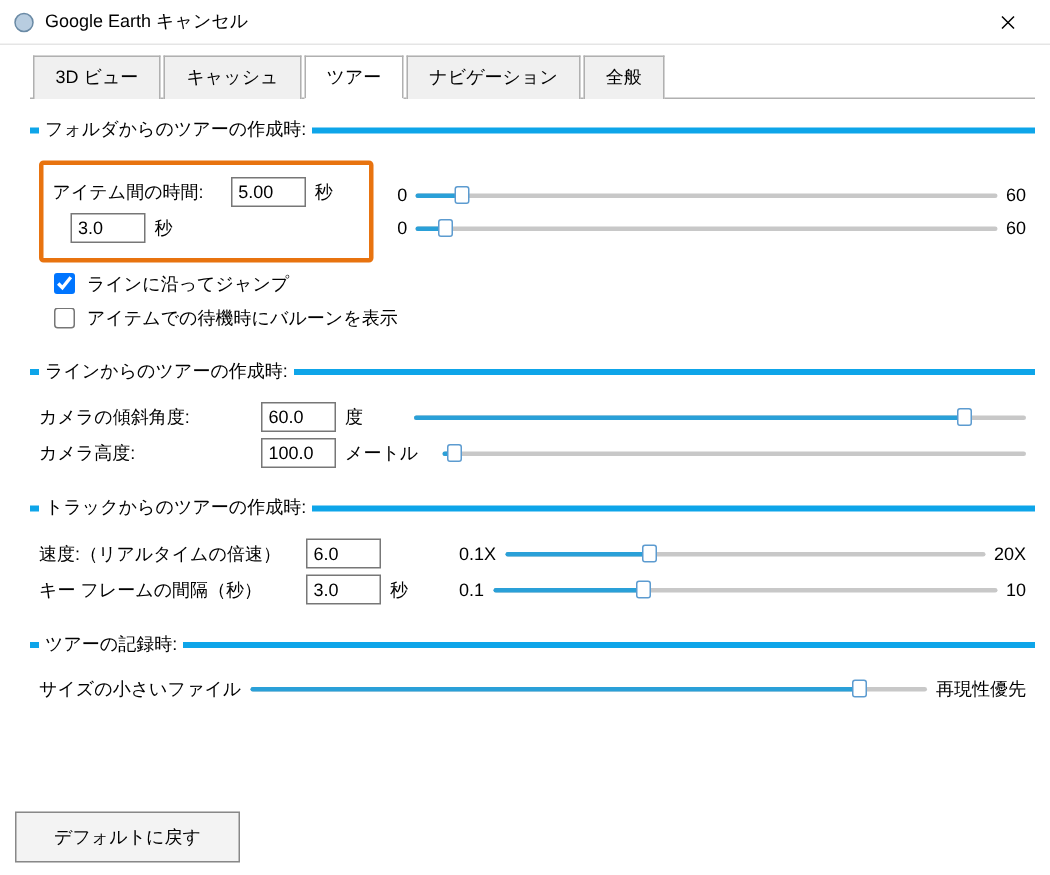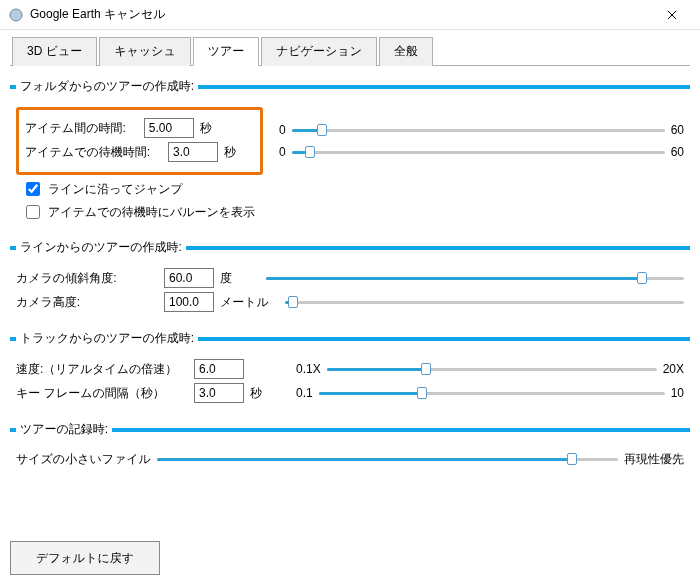--- a/index.html
+++ b/index.html
@@ -23,21 +23,21 @@
   .titlebar .icon {
     width: 16px; height: 16px; margin-right: 6px;
     display: inline-flex; align-items: center; justify-content: center;
   }
   .titlebar .title { flex: 1; }
   .titlebar .close {
     width: 40px; height: 28px;
     display: flex; align-items: center; justify-content: center;
     font-size: 14px; cursor: default;
   }
-  .content { padding: 6px 10px 0 10px; }
+  .content { padding: 6px 10px 0 20px; }
   .tabs {
     display: flex;
     border-bottom: 1px solid #b0b0b0;
     padding-left: 2px;
   }
   .tab {
     padding: 5px 14px;
     border: 1px solid #b0b0b0;
     border-bottom: none;
     margin-right: 2px;
@@ -173,21 +173,20 @@
   <fieldset>
     <legend>フォルダからのツアーの作成時:</legend>
     <div class="row">
       <div class="highlight-box">
         <div class="row">
           <span class="label">アイテム間の時間:</span>
           <input class="txt" value="5.00" style="">
           <span class="unit">秒</span>
         </div>
         <div class="row">
-          <span class="label">アイテムでの待機時間:</span>
           <input class="txt" value="3.0" style="">
           <span class="unit">秒</span>
         </div>
       </div>
       <div style="flex:1; margin-left:10px;">
         <div class="row">
           <span class="end">0</span>
           <div class="slider">
             <div class="track"></div>
               <div class="fill" style="width:8%"></div>

